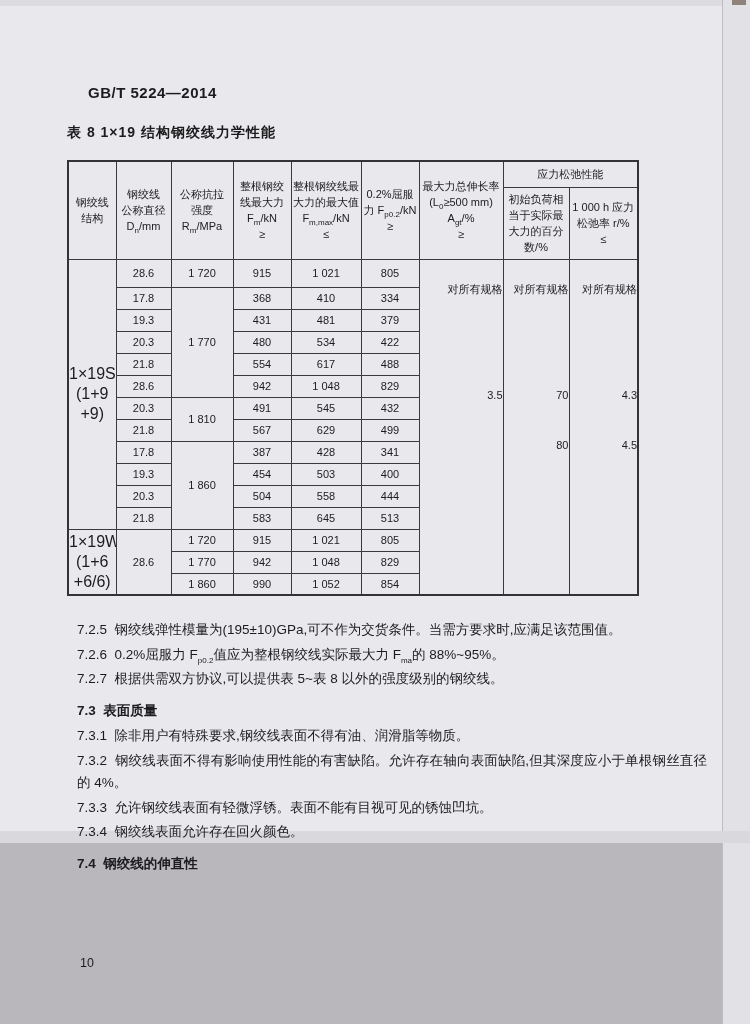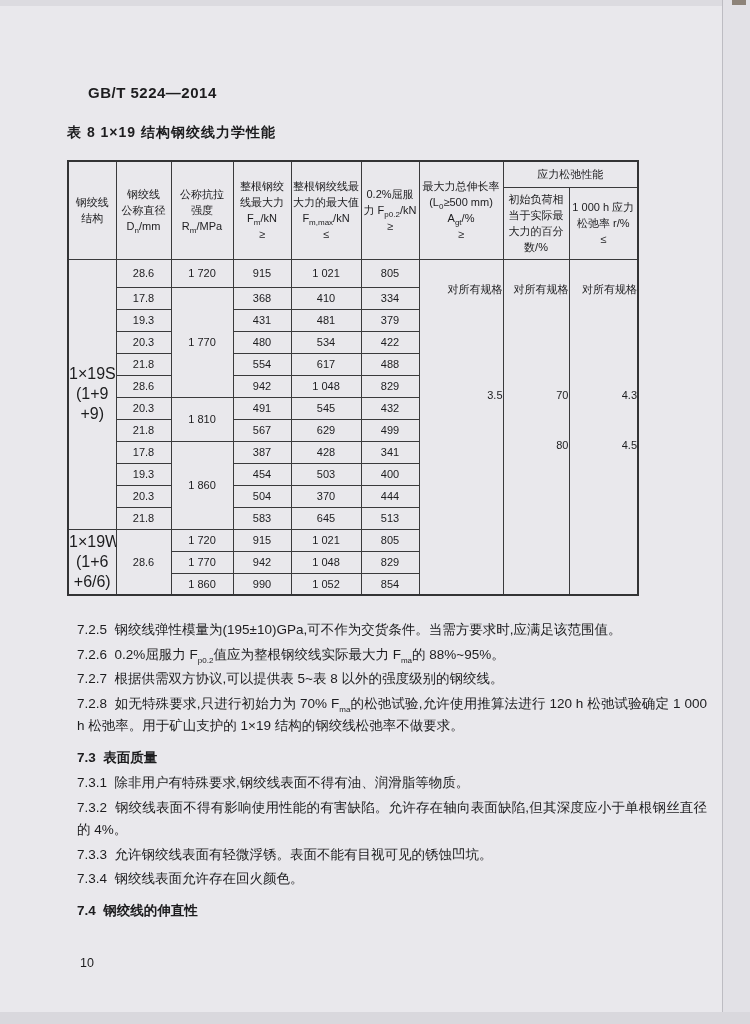--- a/index.html
+++ b/index.html
@@ -5,21 +5,21 @@
   html,body{margin:0;padding:0;}
   body{
     width:750px;height:1024px;
     background:#b9b7bc;
     font-family:"Liberation Sans","DejaVu Sans",sans-serif;
     color:#1c1c1e;
     position:relative;
     overflow:hidden;
   }
   .scan{
-    position:absolute;left:0;top:0;width:750px;height:1024px;
+    position:absolute;left:0;top:0;width:750px;height:843px;
     background:#e9e8ec;
   }
   .edge-top{position:absolute;left:0;top:0;width:750px;height:6px;background:#dcdbe0;}
   .edge-right{position:absolute;right:0;top:0;width:27px;height:1024px;background:#e2e1e6;border-left:1px solid #bdbcc2;}
   .edge-bottom{position:absolute;left:0;bottom:0;width:750px;height:12px;background:#d9d8dd;}
   .corner-notch{position:absolute;right:4px;top:0;width:14px;height:5px;background:#8d8379;}
 
   .doc-code{
     position:absolute;left:88px;top:84px;
     font-size:15px;font-weight:bold;letter-spacing:0.5px;
@@ -189,21 +189,21 @@
     </tr>
     <tr class="r">
       <td>19.3</td>
       <td>454</td>
       <td>503</td>
       <td>400</td>
     </tr>
     <tr class="r">
       <td>20.3</td>
       <td>504</td>
-      <td>370</td>
+      <td>558</td>
       <td>444</td>
     </tr>
     <tr class="r">
       <td>21.8</td>
       <td>583</td>
       <td>645</td>
       <td>513</td>
     </tr>
     <tr class="r">
       <td class="c-struct" rowspan="3">1×19W<br>(1+6<br>+6/6)</td>
@@ -225,21 +225,20 @@
       <td>1 052</td>
       <td>854</td>
     </tr>
   </tbody>
     </table>
 
   <div class="body-text">
     <p>7.2.5  钢绞线弹性模量为(195±10)GPa,可不作为交货条件。当需方要求时,应满足该范围值。</p>
     <p>7.2.6  0.2%屈服力 F<sub>p0.2</sub>值应为整根钢绞线实际最大力 F<sub>ma</sub>的 88%~95%。</p>
     <p>7.2.7  根据供需双方协议,可以提供表 5~表 8 以外的强度级别的钢绞线。</p>
-    <p>7.2.8  如无特殊要求,只进行初始力为 70% F<sub>ma</sub>的松弛试验,允许使用推算法进行 120 h 松弛试验确定 1 000 h 松弛率。用于矿山支护的 1×19 结构的钢绞线松弛率不做要求。</p>
     <p class="heading">7.3  表面质量</p>
     <p>7.3.1  除非用户有特殊要求,钢绞线表面不得有油、润滑脂等物质。</p>
     <p>7.3.2  钢绞线表面不得有影响使用性能的有害缺陷。允许存在轴向表面缺陷,但其深度应小于单根钢丝直径的 4%。</p>
     <p>7.3.3  允许钢绞线表面有轻微浮锈。表面不能有目视可见的锈蚀凹坑。</p>
     <p>7.3.4  钢绞线表面允许存在回火颜色。</p>
     <p class="heading">7.4  钢绞线的伸直性</p>
   </div>
 
   <div class="page-num">10</div>
 </div>

